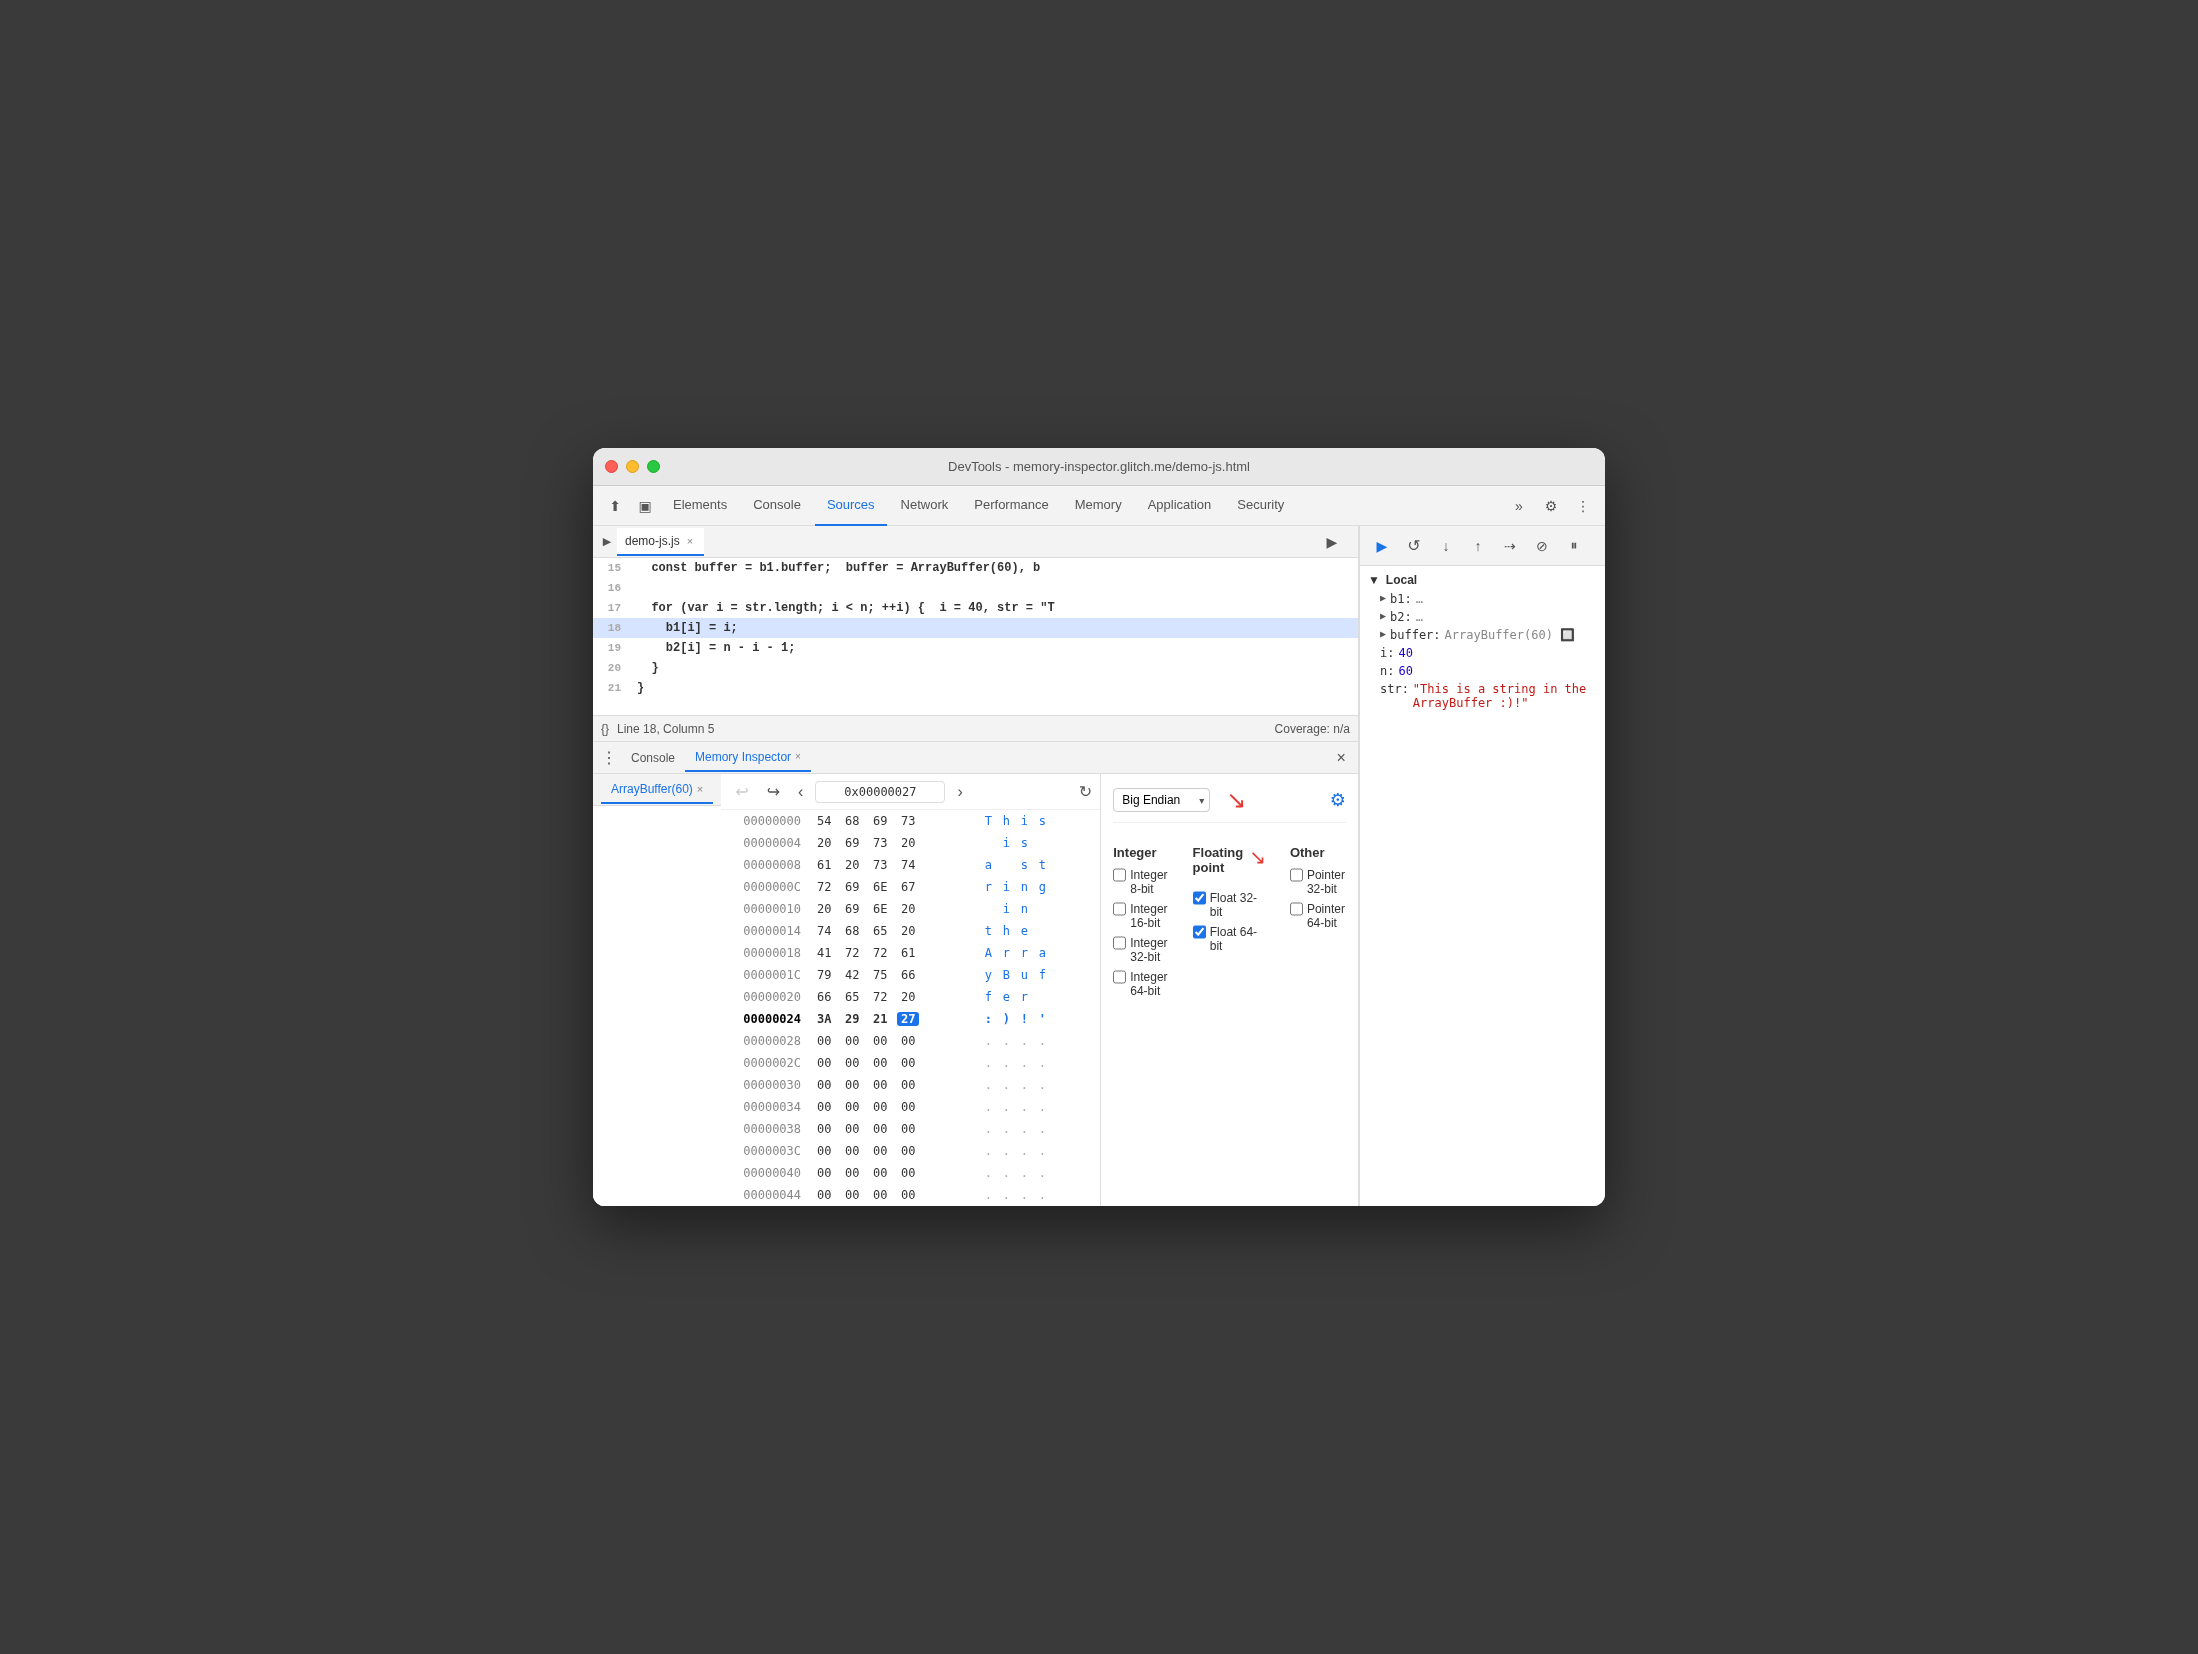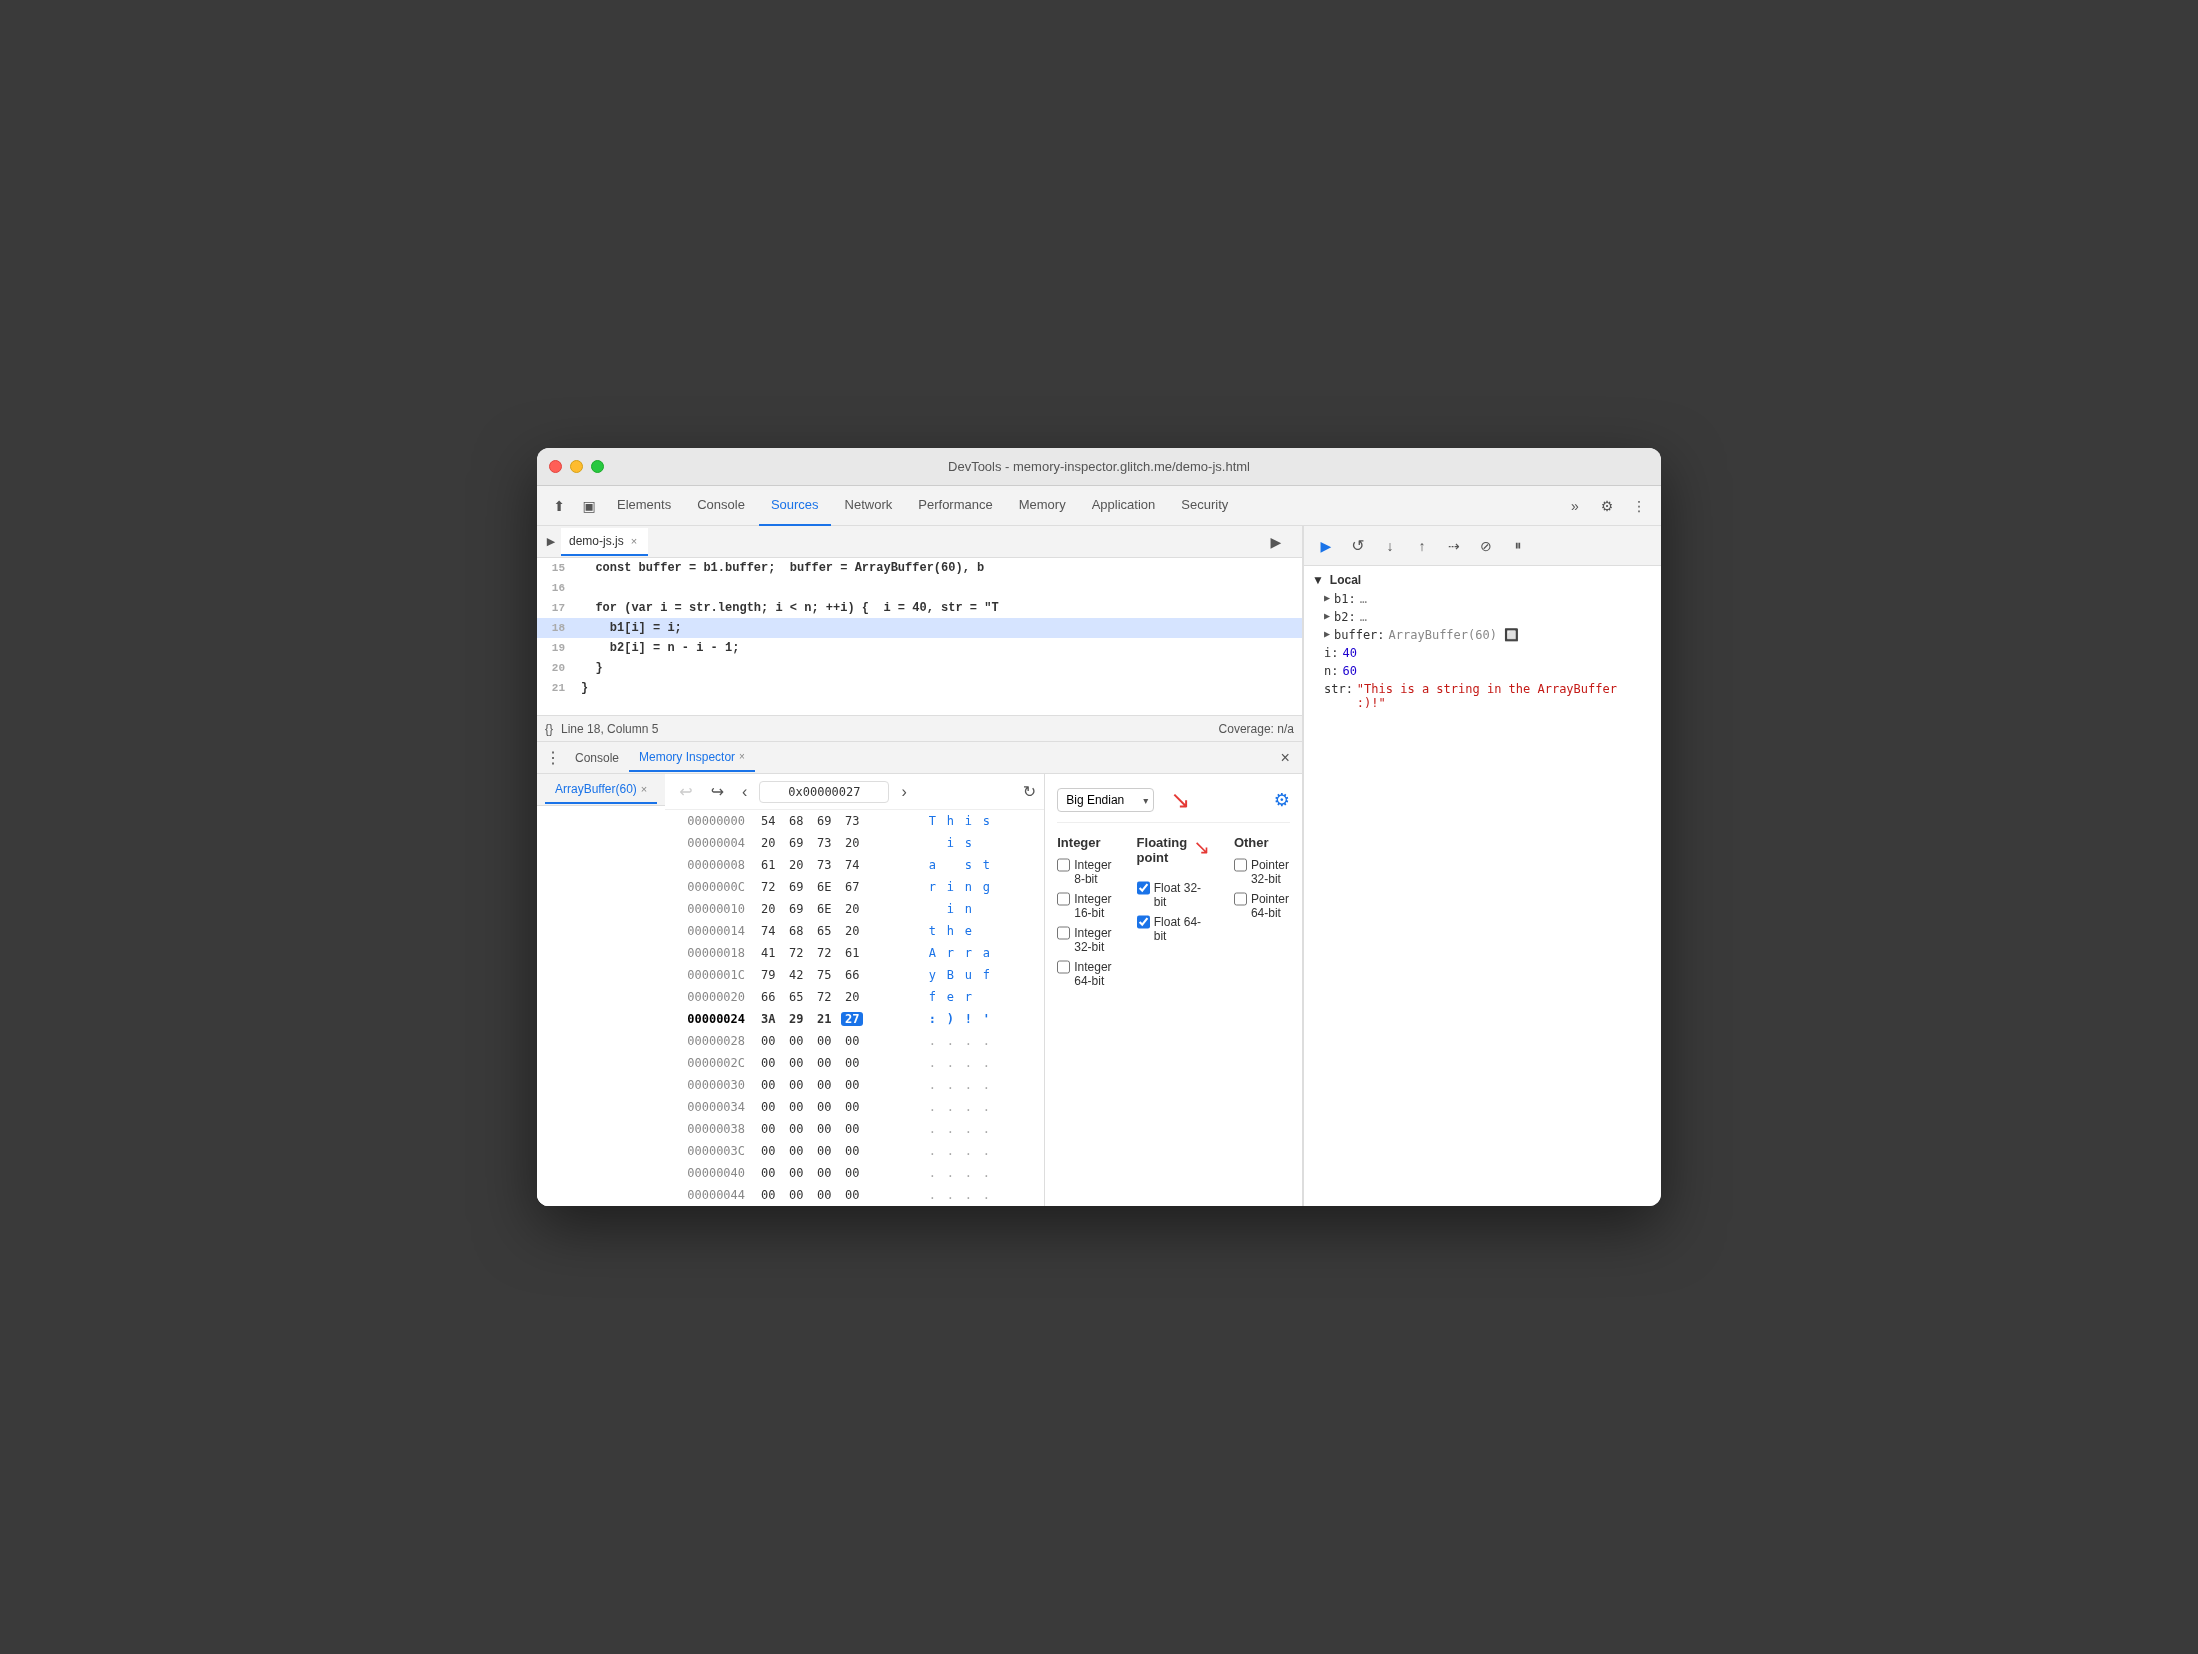--- a/index.html
+++ b/index.html
@@ -5,21 +5,21 @@
     * { box-sizing: border-box; margin: 0; padding: 0; }
     body {
       background: #3a3a3a;
       display: flex;
       justify-content: center;
       align-items: center;
       min-height: 100vh;
       font-family: -apple-system, BlinkMacSystemFont, 'Helvetica Neue', sans-serif;
     }
     .window {
-      width: 1124px;
+      width: 1012px;
       background: #f0f0f0;
       border-radius: 12px;
       box-shadow: 0 20px 60px rgba(0,0,0,0.5);
       overflow: hidden;
     }
     
     .titlebar {
       background: #e8e8e8;
       height: 38px;
       display: flex;
@@ -471,21 +471,21 @@
       background: none;
       border: none;
       cursor: pointer;
       color: #1a73e8;
       font-size: 18px;
     }
     .type-sections {
       display: flex;
       gap: 24px;
     }
-    .type-section { flex: 1; }
+    .type-section { flex: 1; margin-top: 10px; }
     .type-section-title {
       font-size: 13px;
       font-weight: 600;
       color: #333;
       margin-bottom: 8px;
     }
     .type-row {
       display: flex;
       align-items: flex-start;
       gap: 4px;

